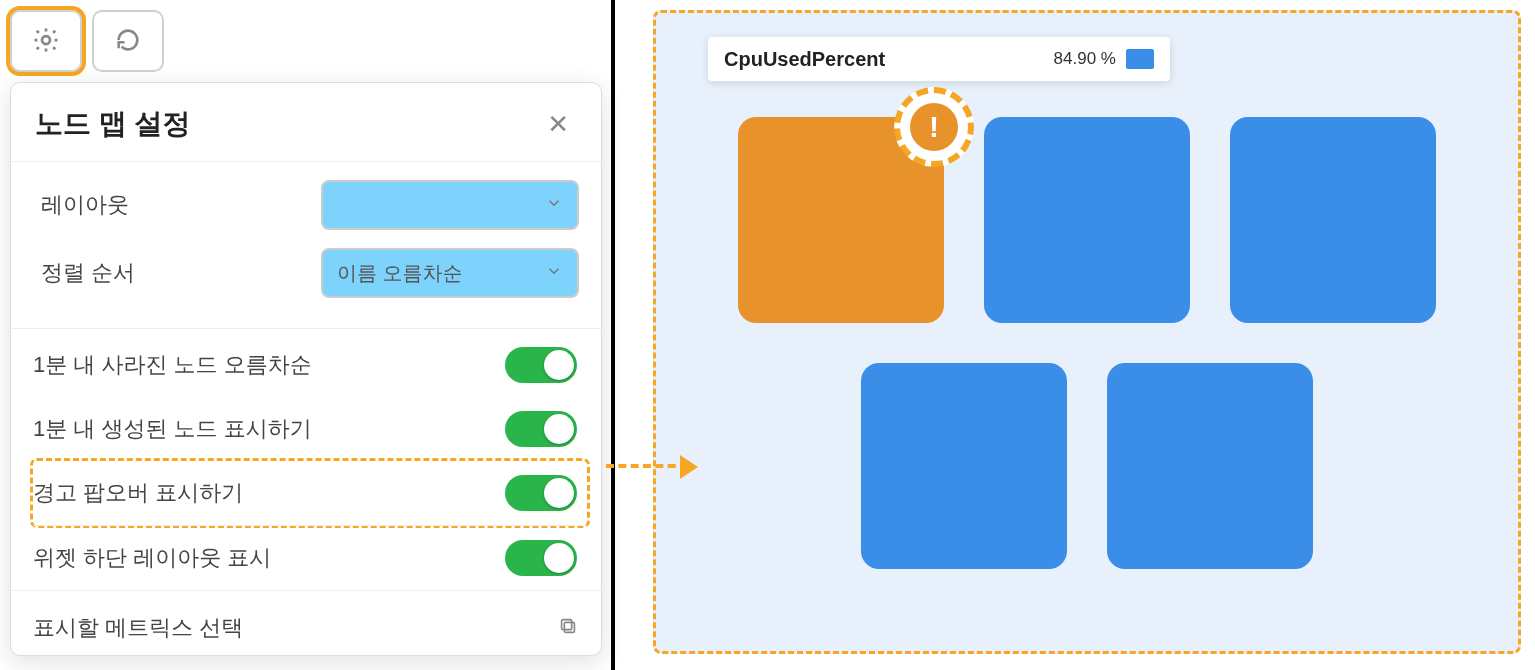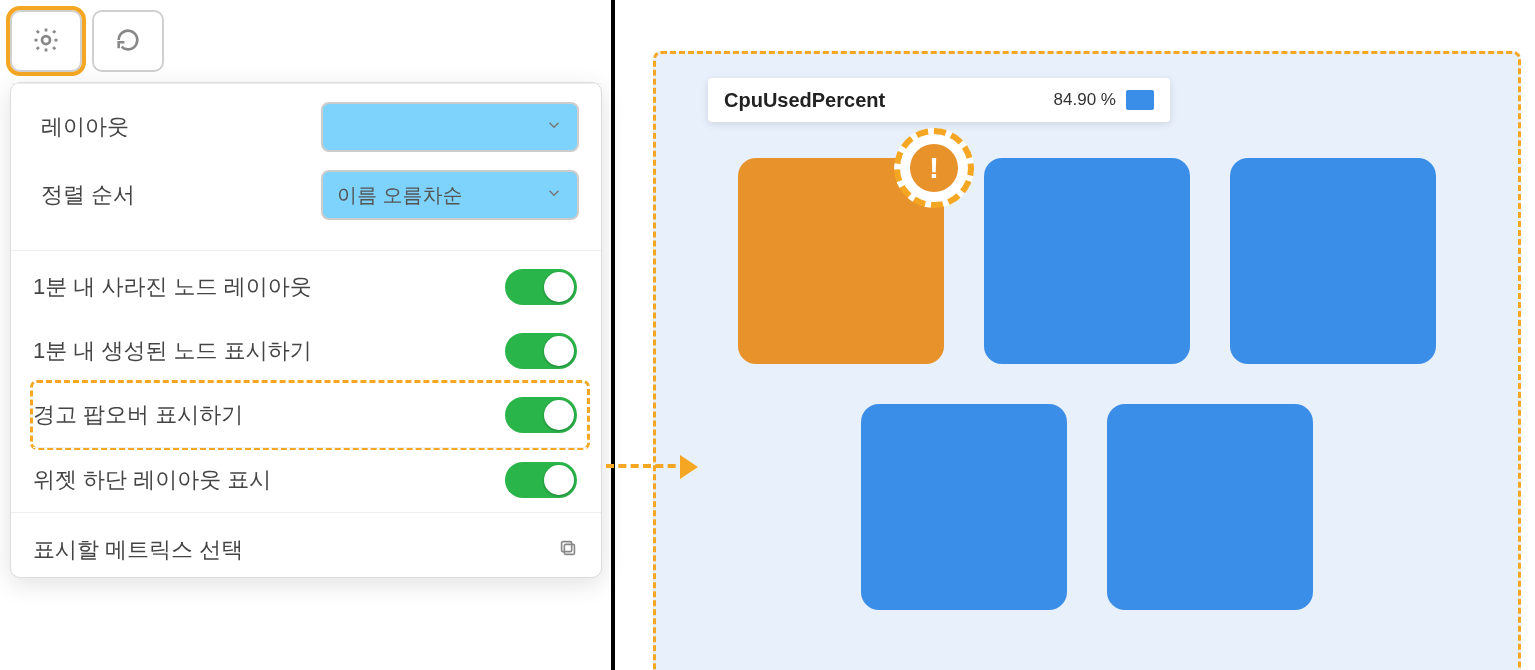--- a/index.html
+++ b/index.html
@@ -202,21 +202,20 @@
       border-top: 12px solid transparent;
       border-bottom: 12px solid transparent;
       z-index: 5;
     }
     
     
     .right-panel {
       flex: 1;
       padding: 10px 14px 14px 38px;
       position: relative;
-      margin-top: 41px;
     }
     
     .node-map-frame {
       width: 868px;
       height: 644px;
       border: 3px dashed #f5a623;
       border-radius: 8px;
       background: #e8f0fb;
       padding: 18px 18px;
       position: relative;
@@ -321,20 +320,26 @@
       <span>
         <svg class="refresh-svg" viewBox="0 0 24 24">
           <path d="M4 12a8 8 0 1 1 2.5 5.8"></path>
           <path d="M4 19v-5h5"></path>
         </svg>
       </span>
     </button>
   </div>
 
   <div class="settings-panel">
+    <div class="settings-header">
+      <div class="settings-title">노드 맵 설정</div>
+      <button class="close-btn">
+        <span>✕</span>
+      </button>
+    </div>
 
     <div class="settings-body">
       <div class="form-row">
         <div class="form-label">레이아웃</div>
         <div class="select-wrap">
           <div class="select-box">
             <span></span>
           </div>
           <span class="chevron">
             <svg viewBox="0 0 24 24">
@@ -353,21 +358,21 @@
             <svg viewBox="0 0 24 24">
                 <path d="M6 9l6 6 6-6"></path>
               </svg>
           </span>
         </div>
       </div>
     </div>
 
     <div class="toggle-rows">
       <div class="toggle-row">
-        <div class="toggle-label">1분 내 사라진 노드 레이아웃</div>
+        <div class="toggle-label">1분 내 사라진 노드 오름차순</div>
         <div class="switch"></div>
       </div>
       <div class="toggle-row">
         <div class="toggle-label">1분 내 생성된 노드 표시하기</div>
         <div class="switch"></div>
       </div>
       <div class="toggle-row highlight-row">
         <div class="toggle-label">경고 팝오버 표시하기</div>
         <div class="switch"></div>
       </div>

